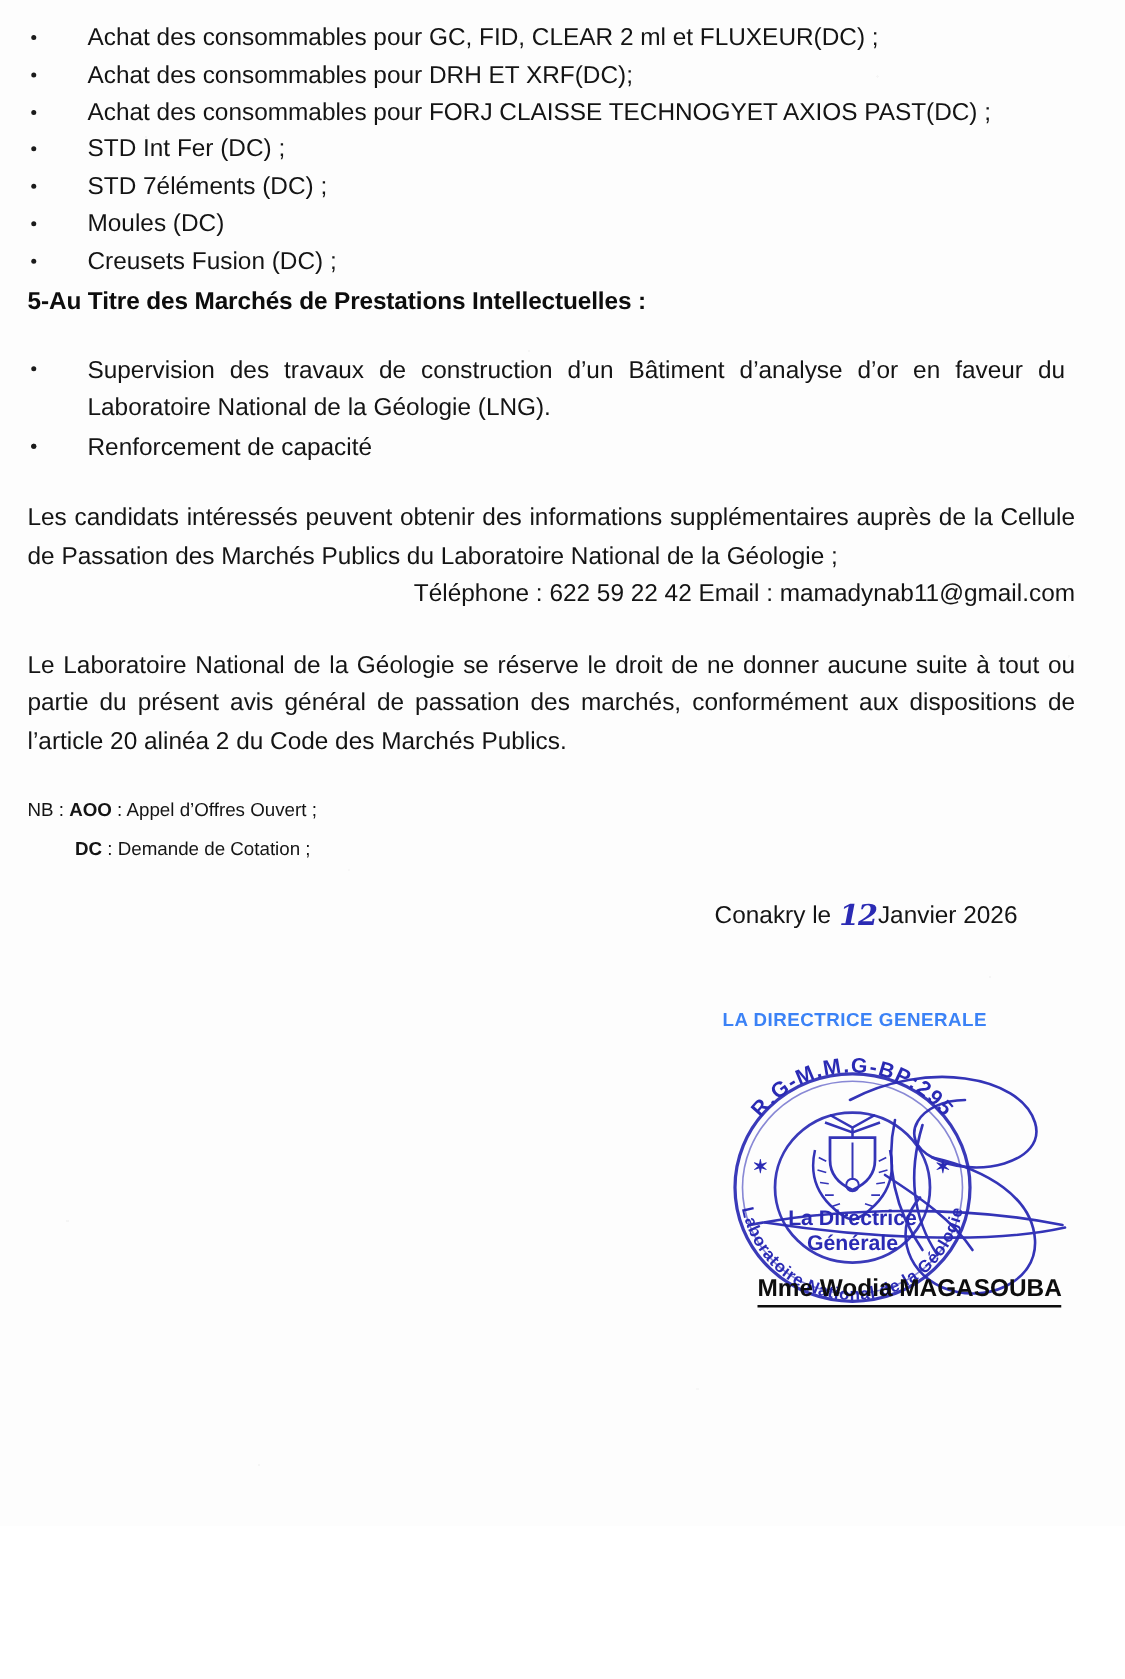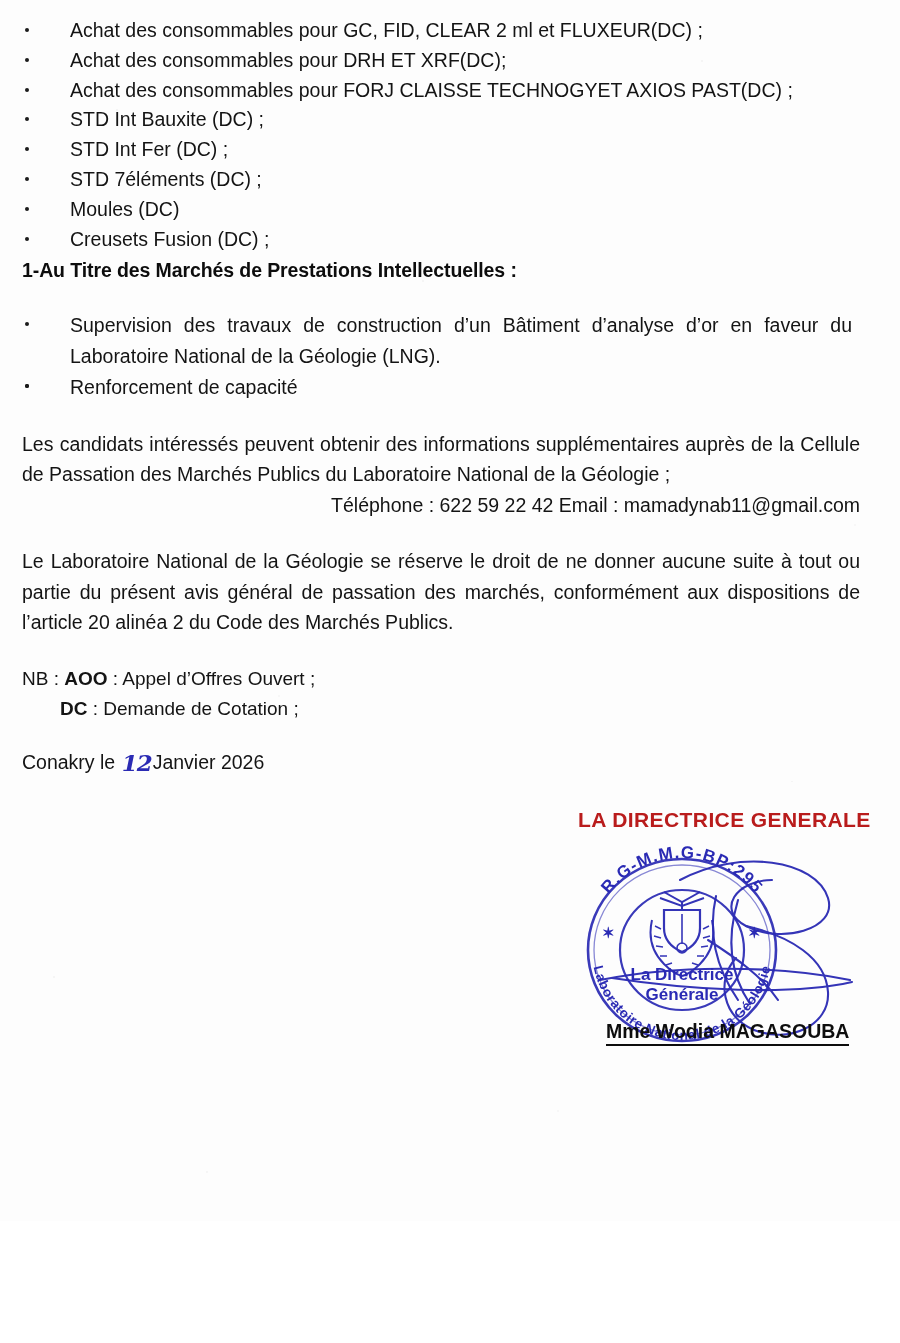--- a/index.html
+++ b/index.html
@@ -84,32 +84,33 @@
   p.para {
     font-size: 19.5px;
     line-height: 30.5px;
     margin: 0;
     text-align: justify;
     color: #141414;
   }
   p.para.no-justify { text-align: right; }
 
   .nb-block {
-    font-size: 19px;
+    font-size: 15px;
     line-height: 30.5px;
     color: #141414;
   }
   .nb-block .nb-line2 {
     padding-left: 38px;
   }
   .nb-block b { font-weight: bold; }
 
   .date-line {
     font-size: 19.5px;
     color: #141414;
+    text-align: right;
     padding-right: 46px;
     margin-top: 22px;
     white-space: nowrap;
   }
   .handwritten-date {
     font-family: "DejaVu Serif", serif;
     font-style: italic;
     font-weight: bold;
     color: #2b2bb4;
     font-size: 23px;
@@ -124,24 +125,24 @@
     position: absolute;
     left: 0;
     top: 800px;
     width: 900px;
     height: 270px;
   }
   #director-title {
     position: absolute;
     left: 578px;
     top: 8px;
-    font-size: 21px;
+    font-size: 15px;
     font-weight: bold;
     letter-spacing: 0.4px;
-    color: #b91c1c;
+    color: #3b82f6;
     white-space: nowrap;
   }
   #director-name {
     position: absolute;
     left: 606px;
     top: 220px;
     font-size: 19.5px;
     font-weight: bold;
     color: #0d0d0d;
     white-space: nowrap;
@@ -176,41 +177,37 @@
       <li>
         <span class="bullet-dot"></span>
         <span>Achat des consommables pour DRH ET XRF(DC);</span>
       </li>
       <li>
         <span class="bullet-dot"></span>
         <span>Achat des consommables pour FORJ CLAISSE TECHNOGYET AXIOS PAST(DC) ;</span>
       </li>
       <li>
         <span class="bullet-dot"></span>
-        <span>STD Int Bauxite (DC) ;</span>
-      </li>
-      <li>
-        <span class="bullet-dot"></span>
         <span>STD Int Fer (DC) ;</span>
       </li>
       <li>
         <span class="bullet-dot"></span>
         <span>STD 7éléments (DC) ;</span>
       </li>
       <li>
         <span class="bullet-dot"></span>
         <span>Moules (DC)</span>
       </li>
       <li>
         <span class="bullet-dot"></span>
         <span>Creusets Fusion (DC) ;</span>
       </li>
     </ul>
 
-    <div class="heading-bold">1-Au Titre des Marchés de Prestations Intellectuelles :</div>
+    <div class="heading-bold">5-Au Titre des Marchés de Prestations Intellectuelles :</div>
 
     <div class="section-gap-lg"></div>
 
     <ul class="bullets justified">
       <li style="margin-bottom:1px">
         <span class="bullet-dot"></span>
         <span>Supervision des travaux de construction d’un Bâtiment d’analyse d’or en faveur du Laboratoire National de la Géologie (LNG).</span>
       </li>
       <li>
         <span class="bullet-dot"></span>

